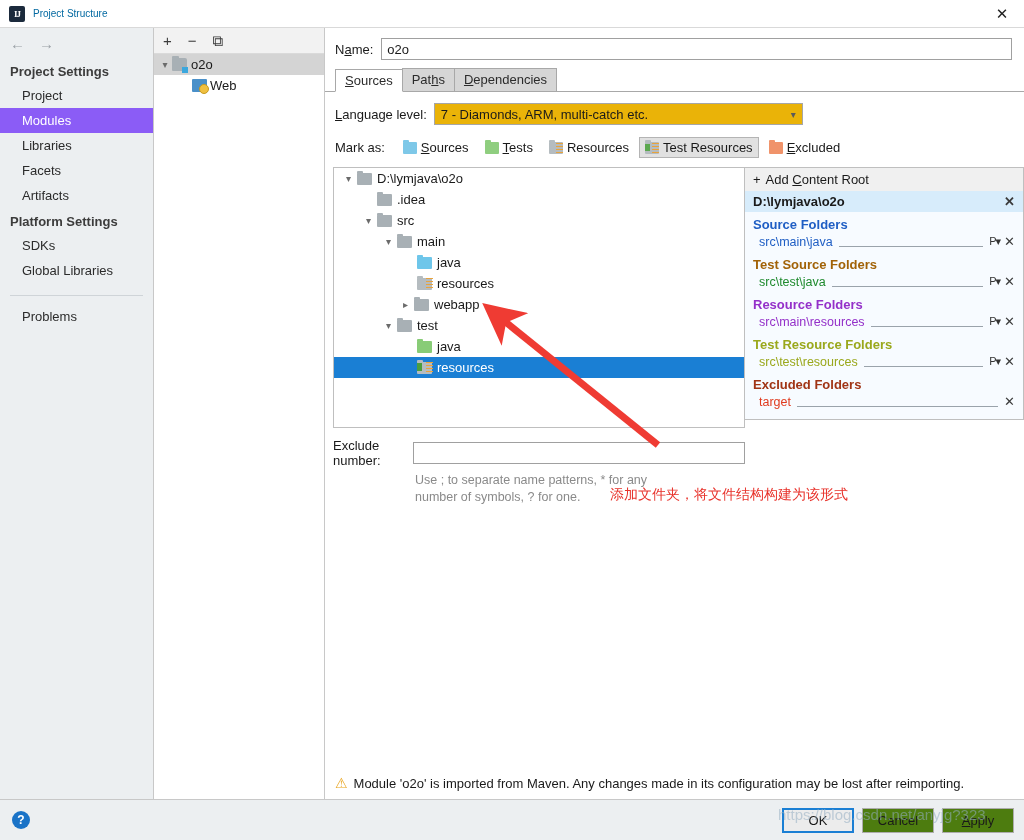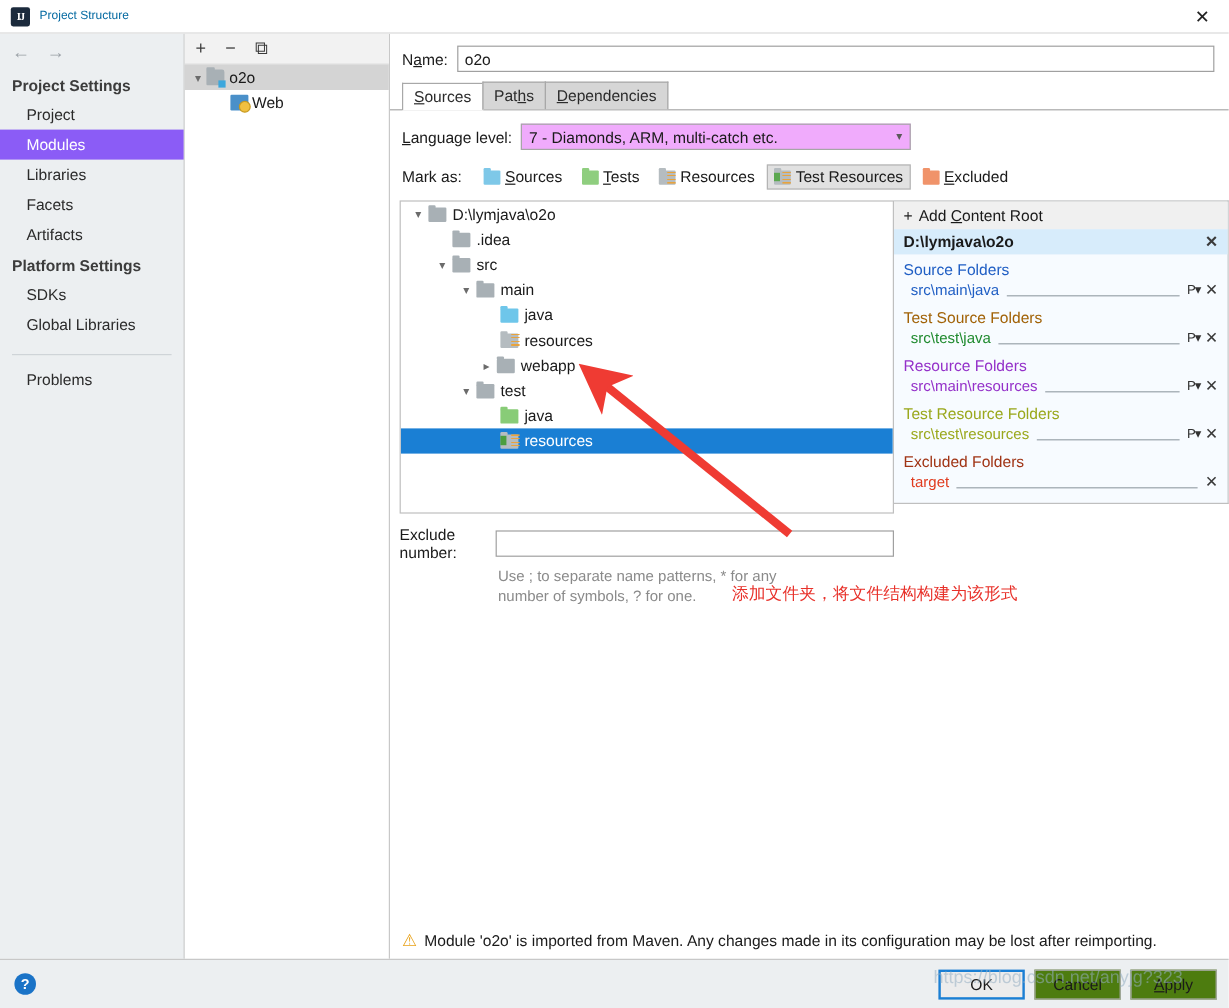--- a/index.html
+++ b/index.html
@@ -111,21 +111,21 @@
     height:23px; line-height:22px; padding:0 9px; font-size:13px;
     background:#d6d6d6; border:1px solid #a8a8a8; border-bottom:none;
     margin-right:-1px; color:#2b2b2b;
   }
   .tab.active { background:#ffffff; border-bottom:1px solid #ffffff; margin-bottom:-1px; }
   .tab u { text-decoration:underline; }
 
   .lang-row { display:flex; align-items:center; padding:11px 0 0 10px; }
   .lang-label { font-size:13px; margin-right:7px; }
   .lang-select {
-    width:325px; height:22px; background:#f0abfc; border:1px solid #a6a6a6;
+    width:369px; height:22px; background:#eab308; border:1px solid #a6a6a6;
     display:flex; align-items:center; padding:0 6px; font-size:13px;
     justify-content:space-between;
   }
   .lang-caret { color:#5a5a5a; font-size:10px; }
 
   .markas-row { display:flex; align-items:center; padding:12px 0 0 10px; gap:4px; }
   .markas-label { font-size:13px; margin-right:8px; }
   .mark-btn {
     display:flex; align-items:center; gap:4px; padding:2px 5px; font-size:13px;
     border:1px solid transparent;
@@ -171,21 +171,21 @@
   .addroot {
     background:#f0f0f0; padding:4px 8px; font-size:13px; color:#1a1a1a;
     display:flex; align-items:center; gap:5px;
   }
   .addroot u{text-decoration:underline;}
   .root-head {
     background:#d7ecfb; padding:3px 8px; font-weight:bold; font-size:13px;
     display:flex; justify-content:space-between; align-items:center;
   }
   .x-btn { color:#3a3a3a; font-size:13px; }
-  .sec-title { font-weight:normal; font-size:13px; padding:5px 8px 1px 8px; }
+  .sec-title { font-weight:bold; font-size:13px; padding:5px 8px 1px 8px; }
   .sec-item {
     display:flex; align-items:center; font-size:12.5px; padding:1px 8px 3px 14px;
     gap:4px;
   }
   .sec-path { white-space:nowrap; }
   .dotline { flex:1; border-bottom:1px solid #9aa3ab; height:11px; margin:0 2px; }
   .pin { font-size:11px; color:#333; letter-spacing:-1px; }
   .roots-bottom { height:7px; }
 
   

